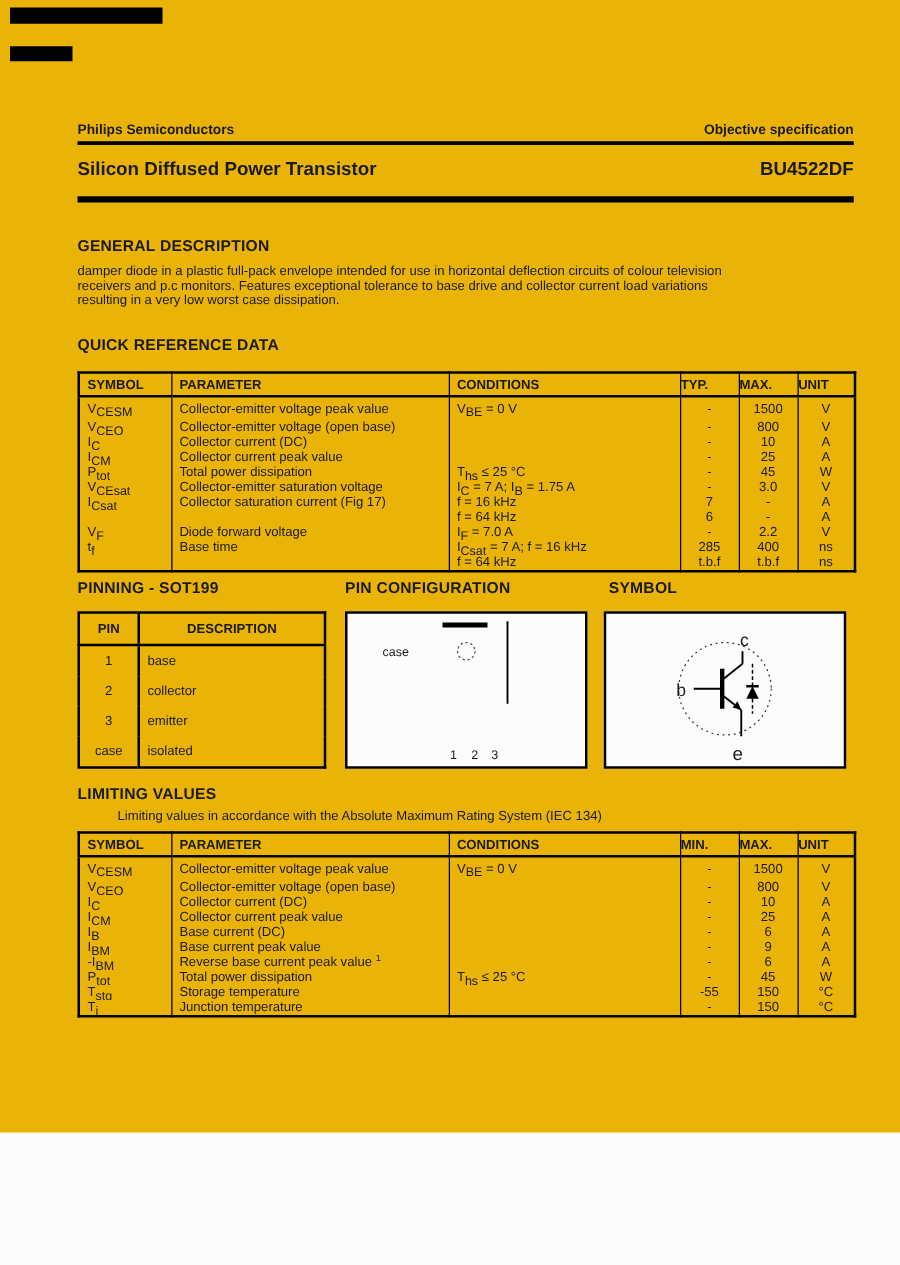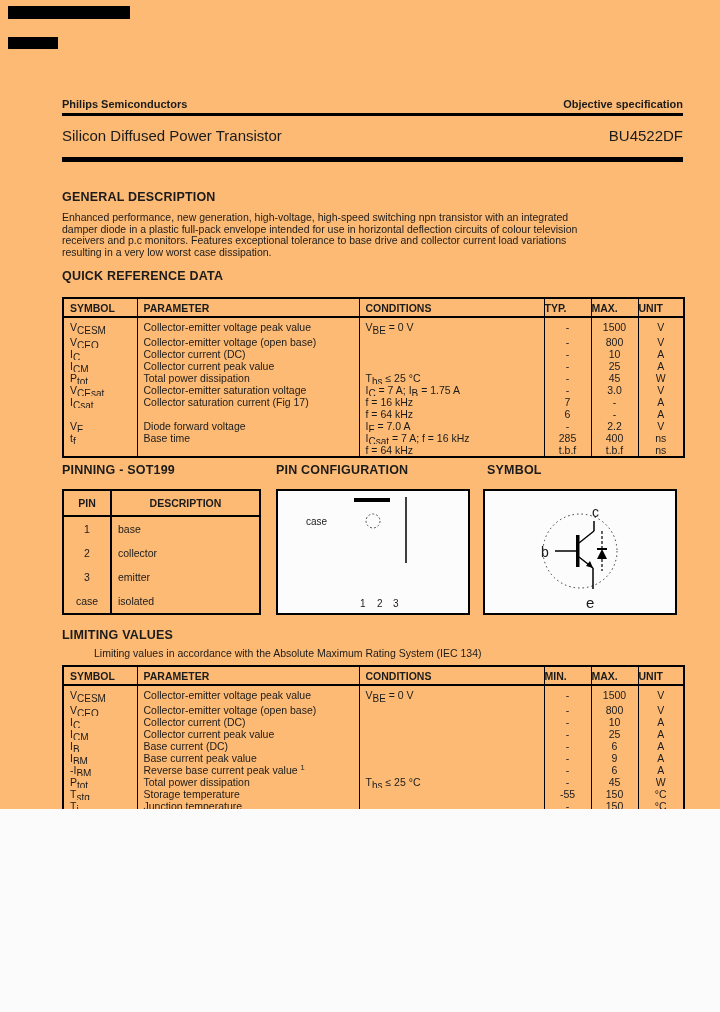--- a/index.html
+++ b/index.html
@@ -1,24 +1,24 @@
 <!DOCTYPE html>
 <html><head>
 <meta charset="utf-8">
 <style>
   html,body{margin:0;padding:0;}
   body{width:720px;height:1012px;background:#fbfbfb;font-family:"Liberation Sans",sans-serif;color:#1b1b1b;}
-  .page{position:relative;width:720px;height:809px;overflow:hidden;background:#fdba74;}
+  .page{position:relative;width:720px;height:906px;overflow:hidden;background:#eab308;}
   .abs{position:absolute;}
   .scan-mark{position:absolute;background:#000;}
 
   
   .masthead{left:62px;top:98px;width:621px;display:flex;justify-content:space-between;font-size:11px;font-weight:bold;}
   .rule-thin{left:62px;top:113px;width:621px;height:3px;background:#000;}
-  .titlebar{left:62px;top:127px;width:621px;display:flex;justify-content:space-between;font-size:15px;font-weight:normal;}
+  .titlebar{left:62px;top:127px;width:621px;display:flex;justify-content:space-between;font-size:15px;font-weight:bold;}
   .rule-thick{left:62px;top:157px;width:621px;height:5px;background:#000;}
 
   .h-section{font-size:12.5px;font-weight:bold;letter-spacing:.2px;}
   .gd-head{left:62px;top:190px;}
   .gd-text{left:62px;top:212px;width:630px;font-size:10.5px;line-height:11.6px;}
 
   .qrd-head{left:62px;top:269px;}
 
   
   table.spec-table{border-collapse:collapse;table-layout:fixed;width:621px;border:2px solid #000;font-size:10.5px;}
@@ -79,21 +79,20 @@
   <div class="abs rule-thin"></div>
 
   <div class="abs titlebar">
     <span>Silicon Diffused Power Transistor</span>
     <span>BU4522DF</span>
   </div>
   <div class="abs rule-thick"></div>
 
   <div class="abs h-section gd-head">GENERAL DESCRIPTION</div>
   <div class="abs gd-text">
-      <div>Enhanced performance, new generation, high-voltage, high-speed switching npn transistor with an integrated</div>
       <div>damper diode in a plastic full-pack envelope intended for use in horizontal deflection circuits of colour television</div>
       <div>receivers and p.c monitors. Features exceptional tolerance to base drive and collector current load variations</div>
       <div>resulting in a very low worst case dissipation.</div>
     </div>
 
   <div class="abs h-section qrd-head">QUICK REFERENCE DATA</div>
   <div class="abs qrd-table">
     <table class="spec-table">
       <colgroup>
           <col style="width:74px">

